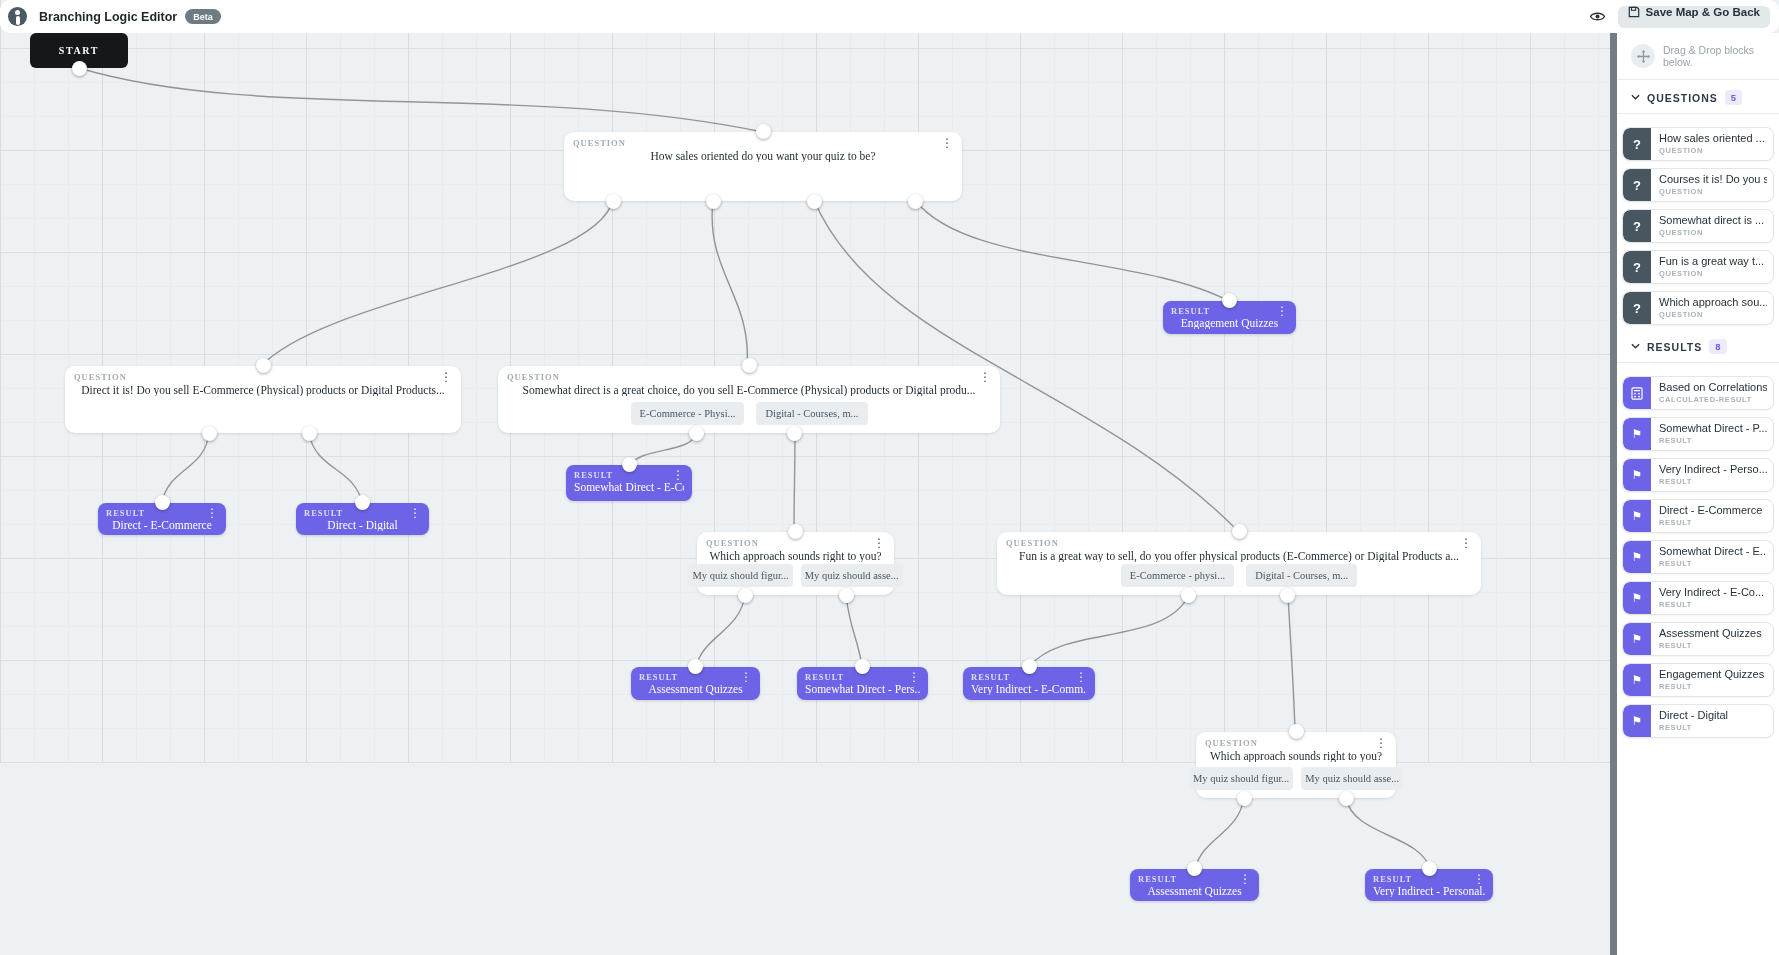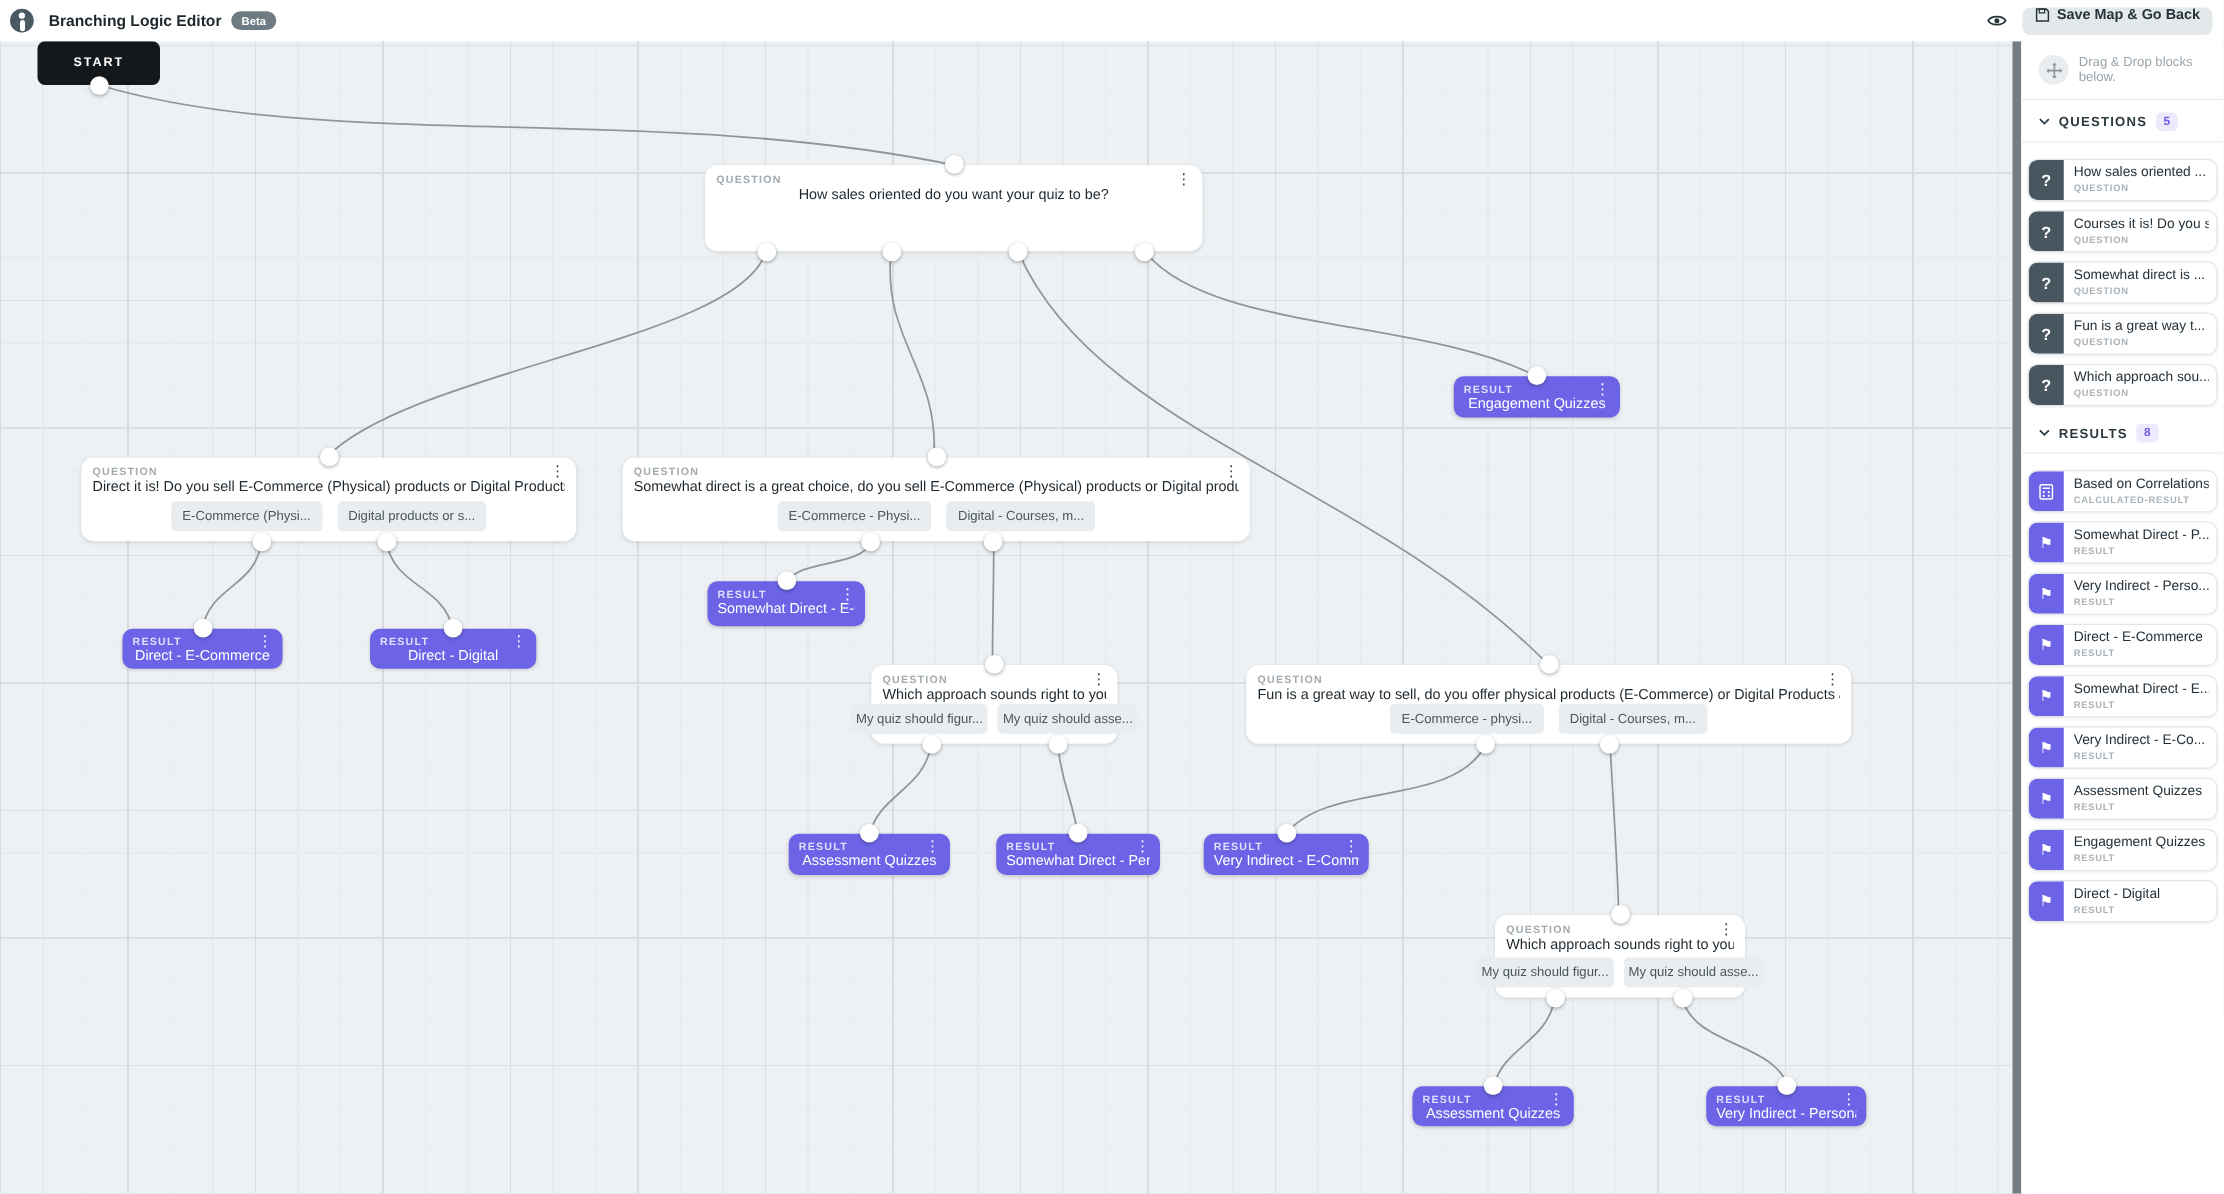--- a/index.html
+++ b/index.html
@@ -1,27 +1,28 @@
 <!DOCTYPE html>
 <html><head>
 <meta charset="utf-8">
 <style>
   * { box-sizing: border-box; margin: 0; padding: 0; }
   html, body { width: 1779px; height: 955px; overflow: hidden; }
   body { font-family: "Liberation Sans", "DejaVu Sans", sans-serif; background: #eef1f3; position: relative; }
 
   
   .canvas {
-    position: absolute; left: 0; top: 0; width: 1610px; height: 955px;
+    position: absolute; left: 0; top: 0; width: 1610px; height: 763px;
     background:
       repeating-linear-gradient(90deg, #d9dde0 0 1px, transparent 1px 102px),
       repeating-linear-gradient(0deg, #dcdfe2 0 1px, transparent 1px 102px),
       repeating-linear-gradient(90deg, #e8ebed 0 1px, transparent 1px 34px),
       repeating-linear-gradient(0deg, #e9eced 0 1px, transparent 1px 34px),
       #eef1f3;
+    font-family: Liberation Serif, serif;
   }
   svg.edges { position: absolute; left: 0; top: 0; z-index: 1; pointer-events: none; }
   svg.edges path { fill: none; stroke: #8f969b; stroke-width: 1.4; }
 
   .node { position: absolute; z-index: 2; }
   .dot {
     position: absolute; width: 15px; height: 15px; border-radius: 50%;
     background: #fff; box-shadow: 0 1px 3px rgba(30,40,50,.4); z-index: 6;
   }
   .dot.top { top: -8px; left: 50%; margin-left: -7.5px; }
@@ -58,21 +59,21 @@
     padding: 5px 8px 6px 8px; z-index: 2;
   }
   .rnode .head { display: flex; justify-content: space-between; align-items: flex-start; height: 10px; }
   .rnode .type-label { color: rgba(255,255,255,.78); }
   .rnode .kebab { color: #fff; }
   .rtitle { font-size: 11.5px; font-weight: 500; text-align: center; white-space: nowrap; overflow: hidden; margin-top: 1px; }
 
   
   .topbar {
     position: absolute; left: 0; top: 0; width: 1779px; height: 33px;
-    background: #fff; z-index: 10; display: flex; align-items: center;
+    background: #fff; z-index: 10; display: flex; align-items: center; border-radius: 10px;
   }
   .logo {
     width: 19px; height: 19px; border-radius: 50%; background: #4a5962;
     margin-left: 8px; position: relative;
   }
   .logo::before { content: ""; position: absolute; left: 7px; top: 3px; width: 5px; height: 5px; border-radius: 50%; background: #fff; }
   .logo::after  { content: ""; position: absolute; left: 7.5px; top: 9px; width: 4px; height: 9px; border-radius: 2px; background: #fff; }
   .app-title { font-size: 12.5px; font-weight: bold; color: #1e272c; margin-left: 12px; }
   .beta-badge {
     margin-left: 8px; background: #6e7b82; color: #fff; font-size: 9px; font-weight: bold;
@@ -163,24 +164,20 @@
     <span class="dot bot" style="left:344px;"></span>
   </div>
 
   <div class="node qnode" style="left:65px;top:366px;width:396px;height:67px;">
     <span class="dot top"></span>
     <div class="head">
       <span class="type-label">QUESTION</span>
       <span class="kebab">⋮</span>
     </div>
     <div class="qtext">Direct it is! Do you sell E-Commerce (Physical) products or Digital Products...</div>
-    <div class="chips">
-      <span class="chip">E-Commerce (Physi...</span>
-      <span class="chip">Digital products or s...</span>
-    </div>
     <span class="dot bot" style="left:137px;"></span>
     <span class="dot bot" style="left:237px;"></span>
   </div>
 
   <div class="node qnode" style="left:498px;top:366px;width:502px;height:67px;">
     <span class="dot top"></span>
     <div class="head">
       <span class="type-label">QUESTION</span>
       <span class="kebab">⋮</span>
     </div>

